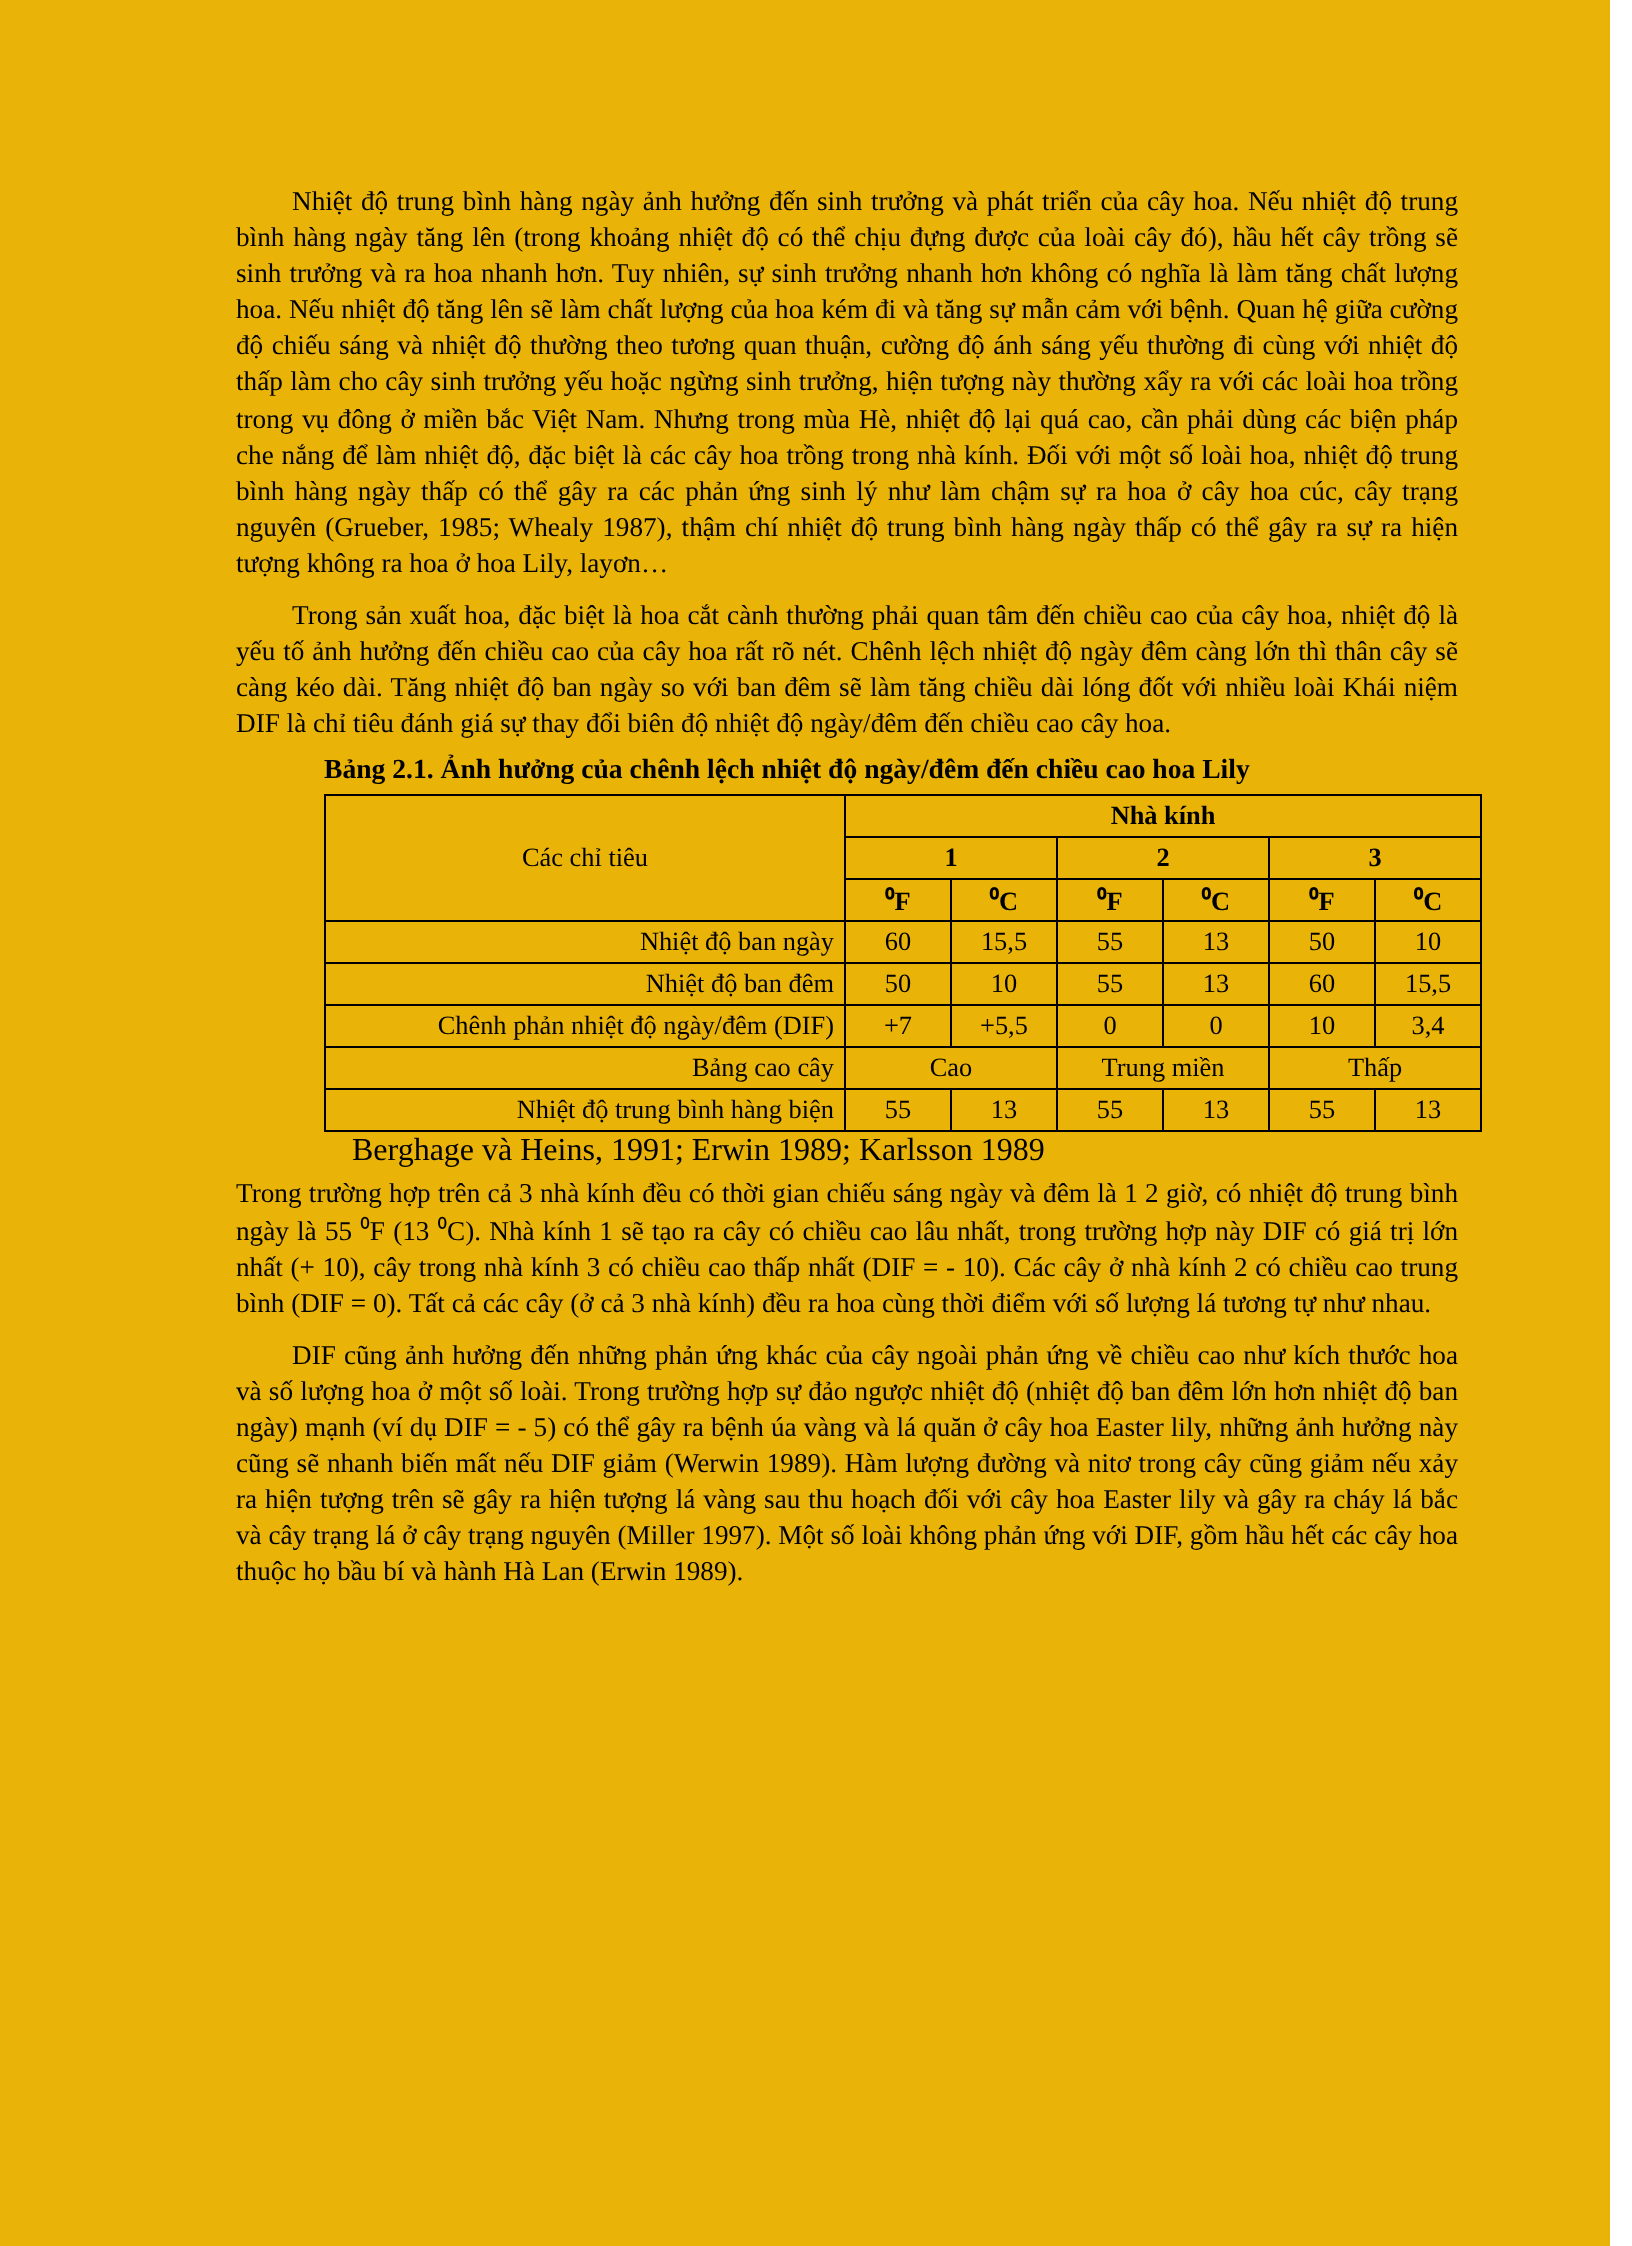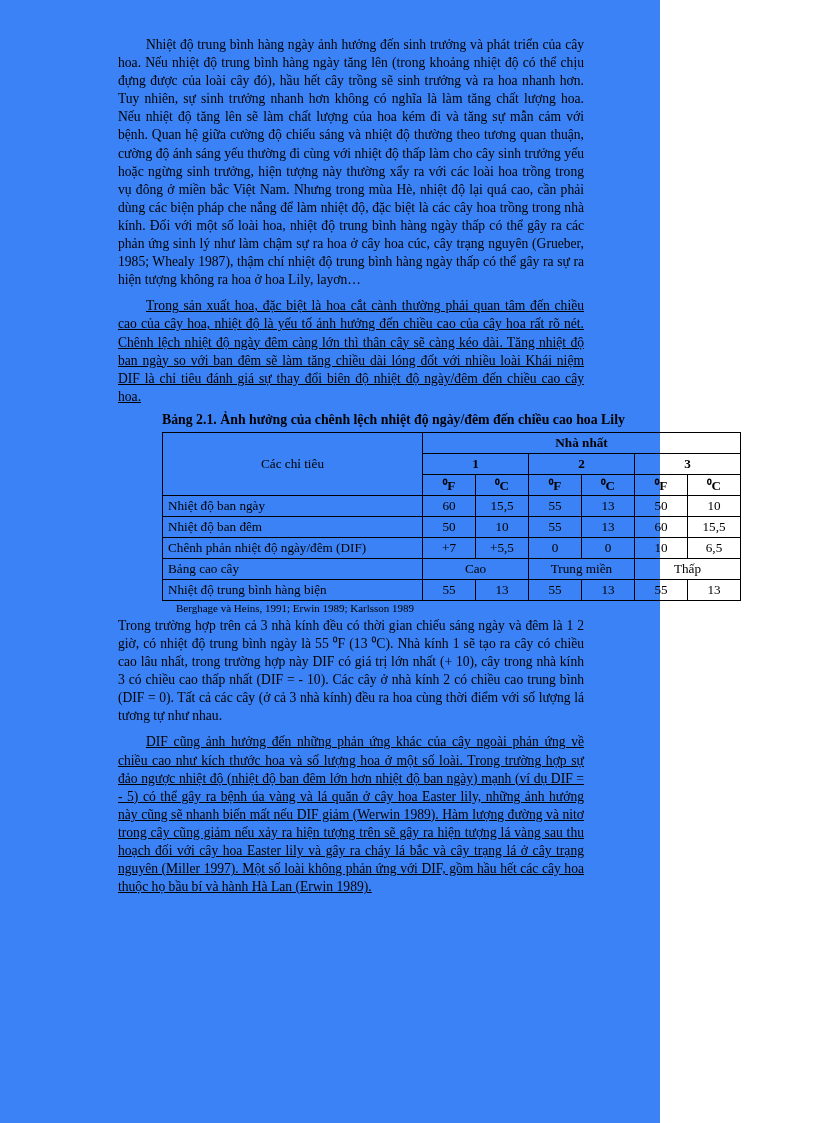--- a/index.html
+++ b/index.html
@@ -4,56 +4,56 @@
 <style>
   * { margin: 0; padding: 0; box-sizing: border-box; }
   html, body { background: #ffffff; }
   body {
     width: 816px; height: 1123px;
     font-family: "Liberation Serif", serif;
     color: #000;
     overflow: hidden;
   }
   .page {
-    width: 660px; height: 1123px;
-    padding: 36px 76px 40px 118px;
-    background: #3b82f6;
+    width: 805px; height: 1123px;
+    padding: 92px 76px 40px 118px;
+    background: #eab308;
   }
   .para {
     font-size: 13.6px;
     line-height: 18.1px;
     text-align: justify;
   }
   .para.indent { text-indent: 28px; }
-  .gap-md { margin-top: 8px; text-decoration: underline; }
+  .gap-md { margin-top: 8px; }
   .table-caption {
     font-size: 13.8px;
     font-weight: bold;
     margin: 6px 0 4px 44px;
     white-space: nowrap;
   }
   table.data-table {
     border-collapse: collapse;
     margin-left: 44px;
     width: 578px;
     font-size: 13.2px;
     table-layout: fixed;
   }
   table.data-table td {
     border: 1px solid #000;
     padding: 1px 5px;
     height: 21px;
     vertical-align: middle;
   }
-  td.lbl { text-align: left; }
+  td.lbl { text-align: right; }
   td.ctr { text-align: center; }
   td.bold { font-weight: bold; }
   td.crit { text-align: center; font-weight: normal; vertical-align: middle; }
   .source {
-    font-size: 11px;
+    font-size: 16px;
     margin: 1px 0 3px 58px;
   }
 </style>
 </head>
 <body>
 
 <div class="page">
 
   <p class="para indent">Nhiệt độ trung bình hàng ngày ảnh hưởng đến sinh trưởng và phát triển của cây hoa. Nếu nhiệt độ trung bình hàng ngày tăng lên (trong khoảng nhiệt độ có thể chịu đựng được của loài cây đó), hầu hết cây trồng sẽ sinh trưởng và ra hoa nhanh hơn. Tuy nhiên, sự sinh trưởng nhanh hơn không có nghĩa là làm tăng chất lượng hoa. Nếu nhiệt độ tăng lên sẽ làm chất lượng của hoa kém đi và tăng sự mẫn cảm với bệnh. Quan hệ giữa cường độ chiếu sáng và nhiệt độ thường theo tương quan thuận, cường độ ánh sáng yếu thường đi cùng với nhiệt độ thấp làm cho cây sinh trưởng yếu hoặc ngừng sinh trưởng, hiện tượng này thường xẩy ra với các loài hoa trồng trong vụ đông ở miền bắc Việt Nam. Nhưng trong mùa Hè, nhiệt độ lại quá cao, cần phải dùng các biện pháp che nắng để làm nhiệt độ, đặc biệt là các cây hoa trồng trong nhà kính. Đối với một số loài hoa, nhiệt độ trung bình hàng ngày thấp có thể gây ra các phản ứng sinh lý như làm chậm sự ra hoa ở cây hoa cúc, cây trạng nguyên (Grueber, 1985; Whealy 1987), thậm chí nhiệt độ trung bình hàng ngày thấp có thể gây ra sự ra hiện tượng không ra hoa ở hoa Lily, layơn…</p>
 
@@ -67,21 +67,21 @@
       <col style="width:53px">
         <col style="width:53px">
       <col style="width:53px">
         <col style="width:53px">
       <col style="width:53px">
         <col style="width:53px">
     </colgroup>
     <tbody>
       <tr>
         <td class="crit" rowspan="3">Các chỉ tiêu</td>
-        <td class="ctr bold" colspan="6">Nhà nhất</td>
+        <td class="ctr bold" colspan="6">Nhà kính</td>
       </tr>
       <tr>
         <td class="ctr bold" colspan="2">1</td>
         <td class="ctr bold" colspan="2">2</td>
         <td class="ctr bold" colspan="2">3</td>
       </tr>
       <tr>
         <td class="ctr bold">⁰F</td>
         <td class="ctr bold">⁰C</td>
         <td class="ctr bold">⁰F</td>
@@ -110,21 +110,21 @@
         <td class="ctr">15,5</td>
       </tr>
 
       <tr>
         <td class="lbl">Chênh phản nhiệt độ ngày/đêm (DIF)</td>
         <td class="ctr">+7</td>
         <td class="ctr">+5,5</td>
         <td class="ctr">0</td>
         <td class="ctr">0</td>
         <td class="ctr">10</td>
-        <td class="ctr">6,5</td>
+        <td class="ctr">3,4</td>
       </tr>
 
       <tr>
         <td class="lbl">Bảng cao cây</td>
         <td class="ctr" colspan="2">Cao</td>
         <td class="ctr" colspan="2">Trung miền</td>
         <td class="ctr" colspan="2">Thấp</td>
       </tr>
 
       <tr>

